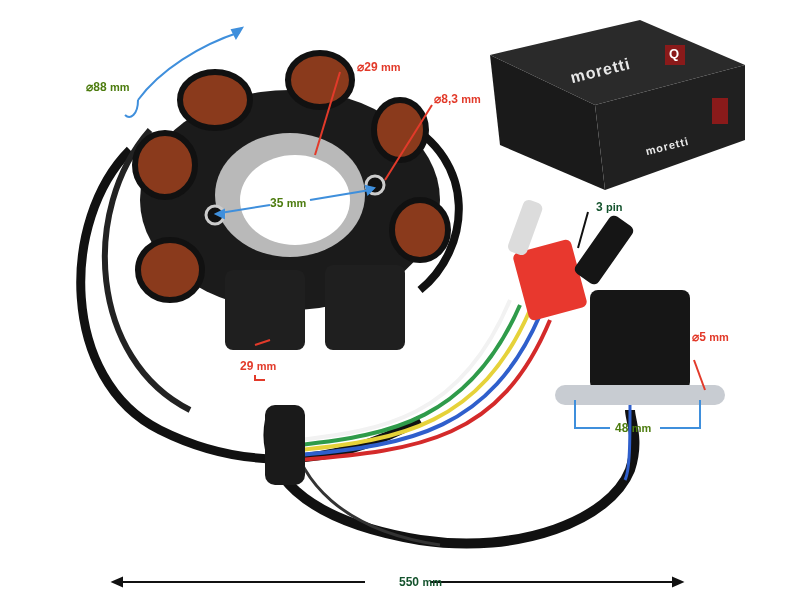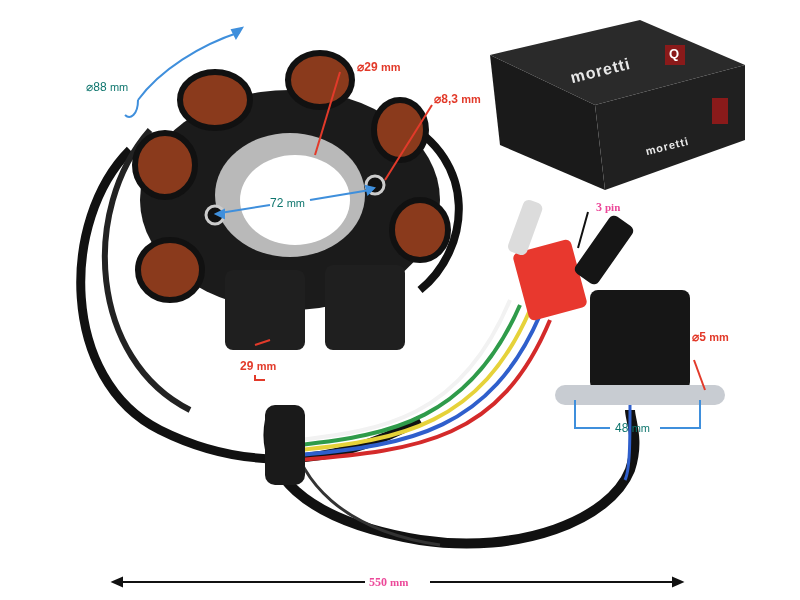--- a/index.html
+++ b/index.html
@@ -1,20 +1,20 @@
 <!DOCTYPE html>
 <html><head>
 <meta charset="utf-8">
 <style>
   html, body { margin:0; padding:0; background:#ffffff; }
   body { width:800px; height:600px; position:relative; overflow:hidden; font-family:"Liberation Sans", sans-serif; }
   .abs { position:absolute; }
-  .lbl-blue { color:#0f766e; font-weight:normal; font-size:12px; white-space:nowrap; }
+  .lbl-blue { color:#4d7c0f; font-weight:bold; font-size:12px; white-space:nowrap; }
   .lbl-red { color:#e23a2a; font-weight:bold; font-size:12px; white-space:nowrap; }
-  .lbl-black { color:#ec4899; font-weight:bold; font-size:12px; white-space:nowrap;font-family:Liberation Serif, serif; }
+  .lbl-black { color:#14532d; font-weight:bold; font-size:12px; white-space:nowrap; }
   .unit { font-size:11px;margin-top:27px; }
   .box-brand { color:#e8e8e8; font-weight:bold; letter-spacing:1px; }
 </style>
 </head>
 <body>
 
 <svg class="abs" style="left:0;top:0" width="800" height="600">
 
   <path d="M130 150 C 60 220, 60 380, 160 430 C 240 470, 330 470, 420 420" stroke="#111" stroke-width="9" fill="none"></path>
   <path d="M150 130 C 80 210, 90 360, 190 410" stroke="#222" stroke-width="6" fill="none"></path>
@@ -97,29 +97,29 @@
 <div class="abs lbl-blue" style="left:86px;top:80px">
   <span>⌀</span><span>88</span> <span class="unit">mm</span>
 </div>
 <div class="abs lbl-red" style="left:357px;top:60px">
   <span>⌀</span><span>29</span> <span class="unit">mm</span>
 </div>
 <div class="abs lbl-red" style="left:434px;top:92px">
   <span>⌀</span><span>8,3</span> <span class="unit">mm</span>
 </div>
 <div class="abs lbl-blue" style="left:270px;top:196px">
-  <span>72</span> <span class="unit">mm</span>
+  <span>35</span> <span class="unit">mm</span>
 </div>
 <div class="abs lbl-red" style="left:240px;top:359px">
   <span>29</span> <span class="unit">mm</span>
 </div>
 <div class="abs lbl-black" style="left:596px;top:200px">
   <span>3</span> <span class="unit">pin</span>
 </div>
 <div class="abs lbl-red" style="left:692px;top:330px">
   <span>⌀</span><span>5</span> <span class="unit">mm</span>
 </div>
 <div class="abs lbl-blue" style="left:615px;top:421px">
   <span>48</span> <span class="unit">mm</span>
 </div>
-<div class="abs lbl-black" style="left:369px;top:575px">
+<div class="abs lbl-black" style="left:399px;top:575px">
   <span>550</span> <span class="unit">mm</span>
 </div>
 
 </body></html>

